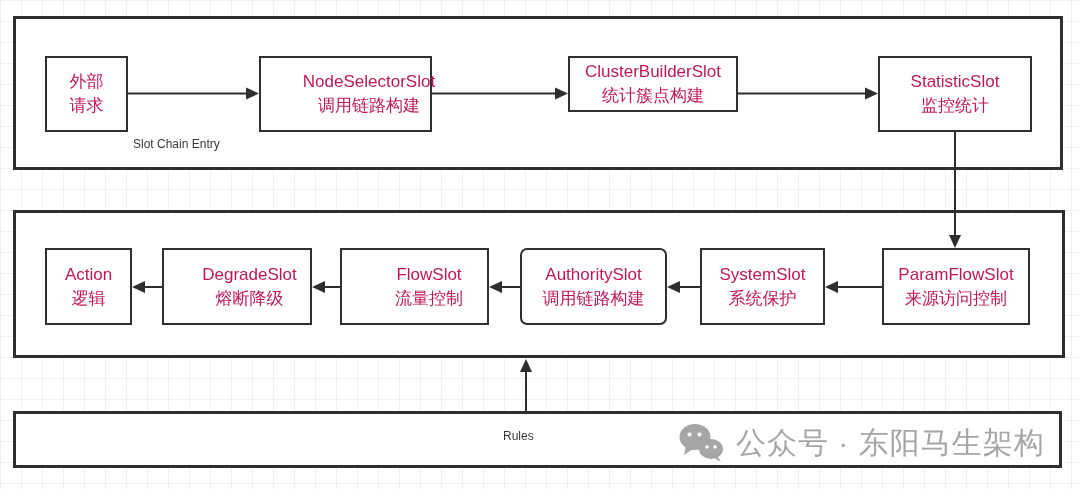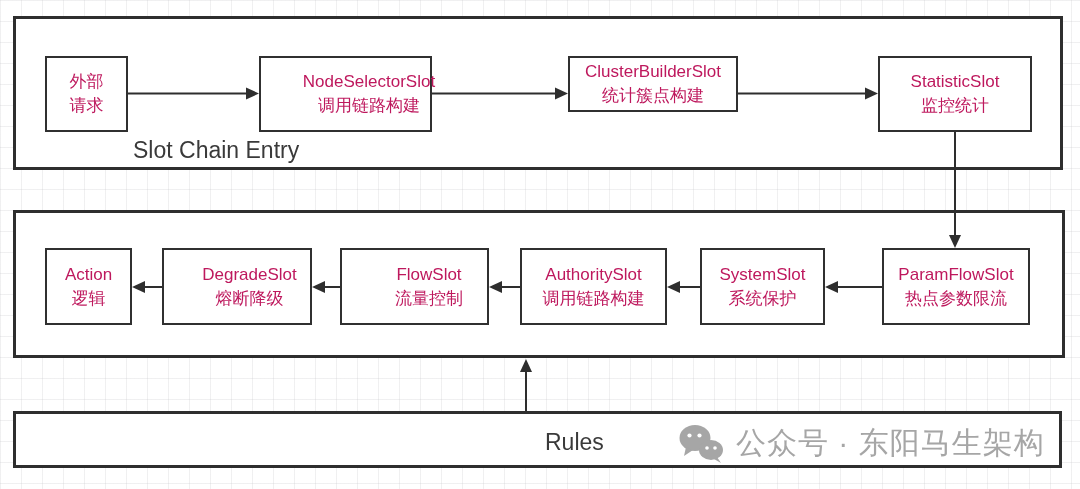--- a/index.html
+++ b/index.html
@@ -24,26 +24,26 @@
 
   .connectors{position:absolute;left:0;top:0;z-index:2;}
 
   .node{
     position:absolute;z-index:3;background:#ffffff;border:2px solid #303030;
     display:flex;flex-direction:column;align-items:center;justify-content:center;
     text-align:center;color:#be185d;font-size:17px;line-height:24px;
   }
 
   .floating-label{
-    position:absolute;z-index:3;color:#3a3a3a;font-size:23px;white-space:nowrap;
+    position:absolute;z-index:3;color:#3a3a3a;font-size:12px;white-space:nowrap;
   }
 
   .watermark{
     position:absolute;left:678px;top:423px;z-index:4;
-    display:flex;align-items:flex-end;gap:10px;
+    display:flex;align-items:flex-start;gap:10px;
     color:#a6a6a6;font-size:30px;white-space:nowrap;letter-spacing:1px;
   }
   .watermark .wm-icon{flex:0 0 auto;display:block;}
 </style>
 </head>
 <body>
 
 <div class="canvas">
 
   <div class="container top"></div>
@@ -123,34 +123,34 @@
     <span>逻辑</span>
   </div>
   <div class="node" style="left:162px;top:248px;width:150px;height:77px;padding-left:25px;">
     <span>DegradeSlot</span>
     <span>熔断降级</span>
   </div>
   <div class="node" style="left:340px;top:248px;width:149px;height:77px;padding-left:29px;">
     <span>FlowSlot</span>
     <span>流量控制</span>
   </div>
-  <div class="node" style="left:520px;top:248px;width:147px;height:77px;">
+  <div class="node" style="left:520px;top:248px;width:147px;height:77px;border-radius:7px;">
     <span>AuthoritySlot</span>
     <span>调用链路构建</span>
   </div>
   <div class="node" style="left:700px;top:248px;width:125px;height:77px;">
     <span>SystemSlot</span>
     <span>系统保护</span>
   </div>
   <div class="node" style="left:882px;top:248px;width:148px;height:77px;">
     <span>ParamFlowSlot</span>
-    <span>热点参数限流</span>
+    <span>来源访问控制</span>
   </div>
 
-  <div class="floating-label" style="left:503px;top:429px;margin-left:42px;">Rules</div>
+  <div class="floating-label" style="left:503px;top:429px;">Rules</div>
 
   <div class="watermark">
     <svg class="wm-icon" width="48" height="40" viewBox="0 0 48 40">
       <g fill="#a6a6a6">
         <ellipse cx="17" cy="14" rx="15.5" ry="13"></ellipse>
         <polygon points="8,23 6,32 15,26"></polygon>
         <ellipse cx="33" cy="26" rx="12" ry="10"></ellipse>
         <polygon points="39,33 43,39 36,35"></polygon>
       </g>
       <g fill="#ffffff">

